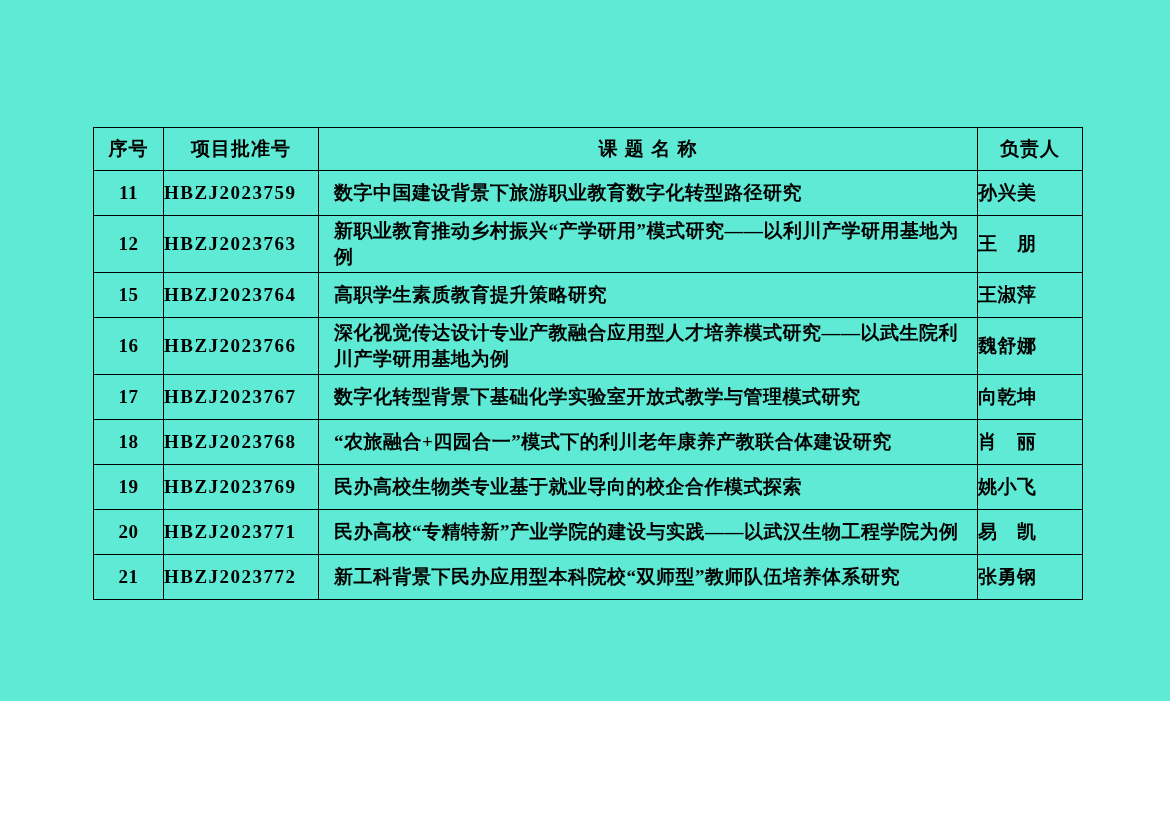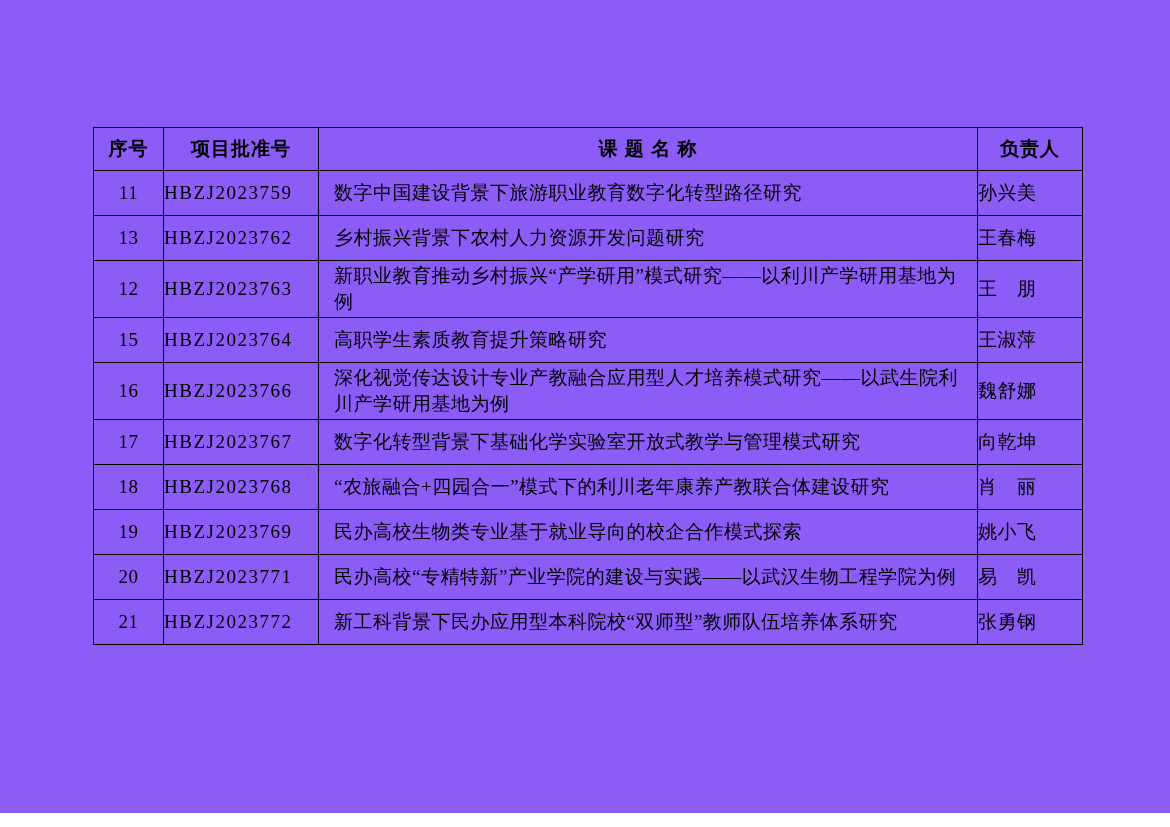--- a/index.html
+++ b/index.html
@@ -12,41 +12,42 @@
     background: #ffffff;
     position: relative;
     overflow: hidden;
     font-family: "Liberation Serif", serif;
   }
   .doc-page {
     position: absolute;
     left: 0;
     top: 0;
     width: 1170px;
-    height: 813px;
-    background: #8b5cf6;
+    height: 701px;
+    background: #5eead4;
   }
   .approval-table {
     position: absolute;
     left: 93px;
     top: 127px;
     width: 989px;
     border-collapse: collapse;
     table-layout: fixed;
     color: #000000;
   }
   .approval-table col.c-no     { width: 70px;  }
   .approval-table col.c-grant  { width: 155px; }
   .approval-table col.c-title  { width: 659px; }
   .approval-table col.c-leader { width: 105px; }
   .approval-table th,
   .approval-table td {
     border: 1.5px solid #000000;
     vertical-align: middle;
     overflow: hidden;
+    font-weight: bold;
   }
   .approval-table thead tr {
     height: 43px;
   }
   .approval-table th {
     font-family: "Liberation Sans", sans-serif;
     font-weight: 700;
     font-size: 19px;
     text-align: center;
     padding: 0;
@@ -100,26 +101,20 @@
       </tr>
     </thead>
     <tbody>
         <tr>
     <td class="cell-no">11</td>
     <td class="cell-grant">HBZJ2023759</td>
     <td class="cell-title">数字中国建设背景下旅游职业教育数字化转型路径研究</td>
     <td class="cell-leader">孙兴美</td>
   </tr>
         <tr>
-    <td class="cell-no">13</td>
-    <td class="cell-grant">HBZJ2023762</td>
-    <td class="cell-title">乡村振兴背景下农村人力资源开发问题研究</td>
-    <td class="cell-leader">王春梅</td>
-  </tr>
-        <tr>
     <td class="cell-no">12</td>
     <td class="cell-grant">HBZJ2023763</td>
     <td class="cell-title">新职业教育推动乡村振兴“产学研用”模式研究——以利川产学研用基地为例</td>
     <td class="cell-leader">王　朋</td>
   </tr>
         <tr>
     <td class="cell-no">15</td>
     <td class="cell-grant">HBZJ2023764</td>
     <td class="cell-title">高职学生素质教育提升策略研究</td>
     <td class="cell-leader">王淑萍</td>

